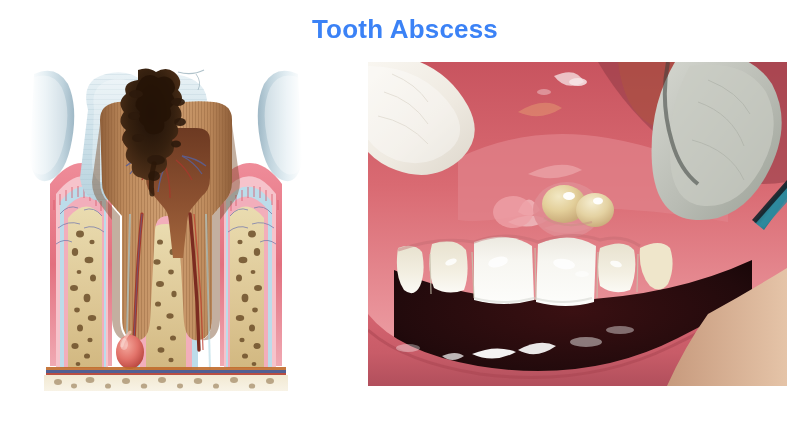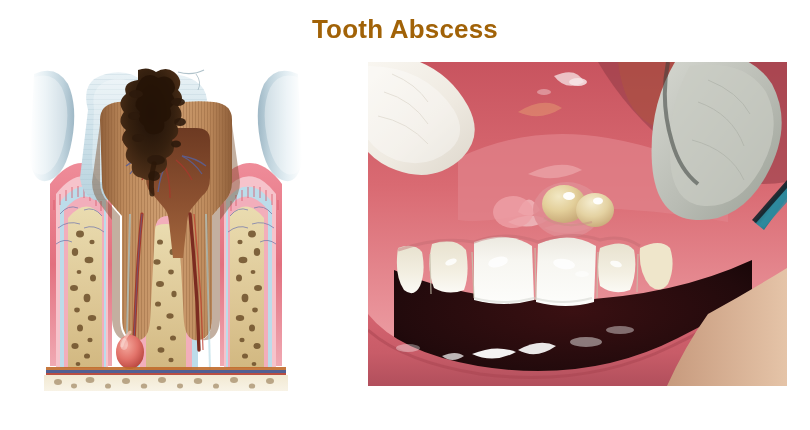--- a/index.html
+++ b/index.html
@@ -52,21 +52,21 @@
 
   
   #tooth-svg { display: block; width: 272px; height: 327px; }
 
   
   #photo-svg { display: block; width: 419px; height: 324px; }
 </style>
 </head>
 <body style="background: rgb(255, 255, 255);">
 
-<div id="slide-title" style="color: #a16207;">Tooth Abscess</div>
+<div id="slide-title" style="color: #3b82f6;">Tooth Abscess</div>
 
 <div class="figure" id="figure-tooth-diagram">
   <svg id="tooth-svg" viewBox="0 0 272 327" xmlns="http://www.w3.org/2000/svg">
     <defs>
 
       <linearGradient id="gEnamel" x1="0" y1="0" x2="0" y2="1">
         <stop offset="0%" stop-color="#e9f2f6"></stop>
         <stop offset="45%" stop-color="#cfe2ea"></stop>
         <stop offset="100%" stop-color="#b9d3de"></stop>
       </linearGradient>

